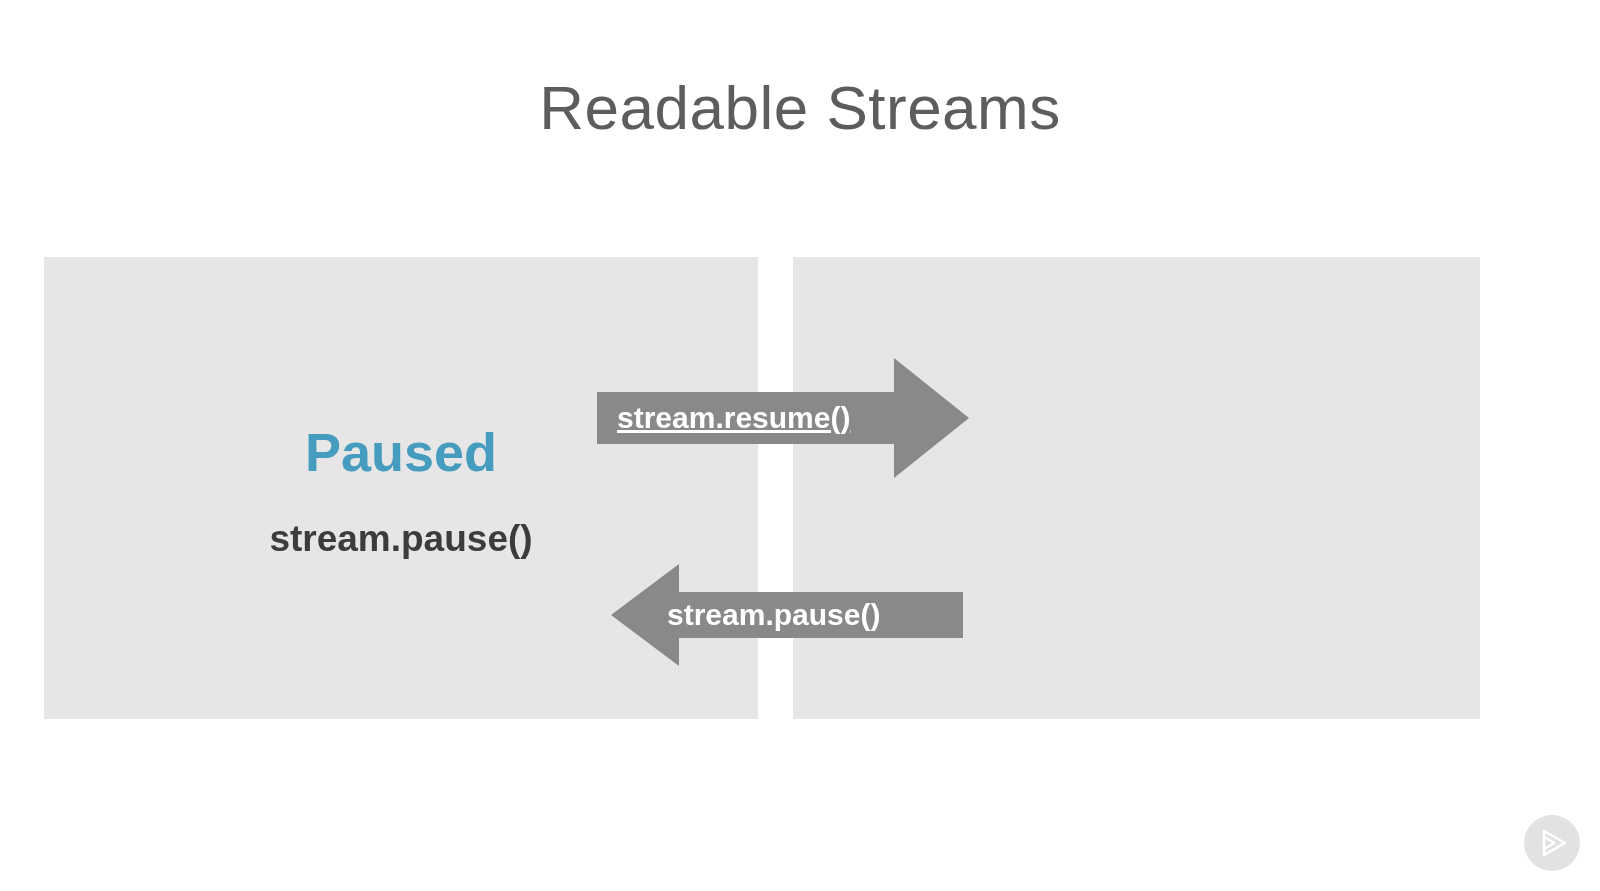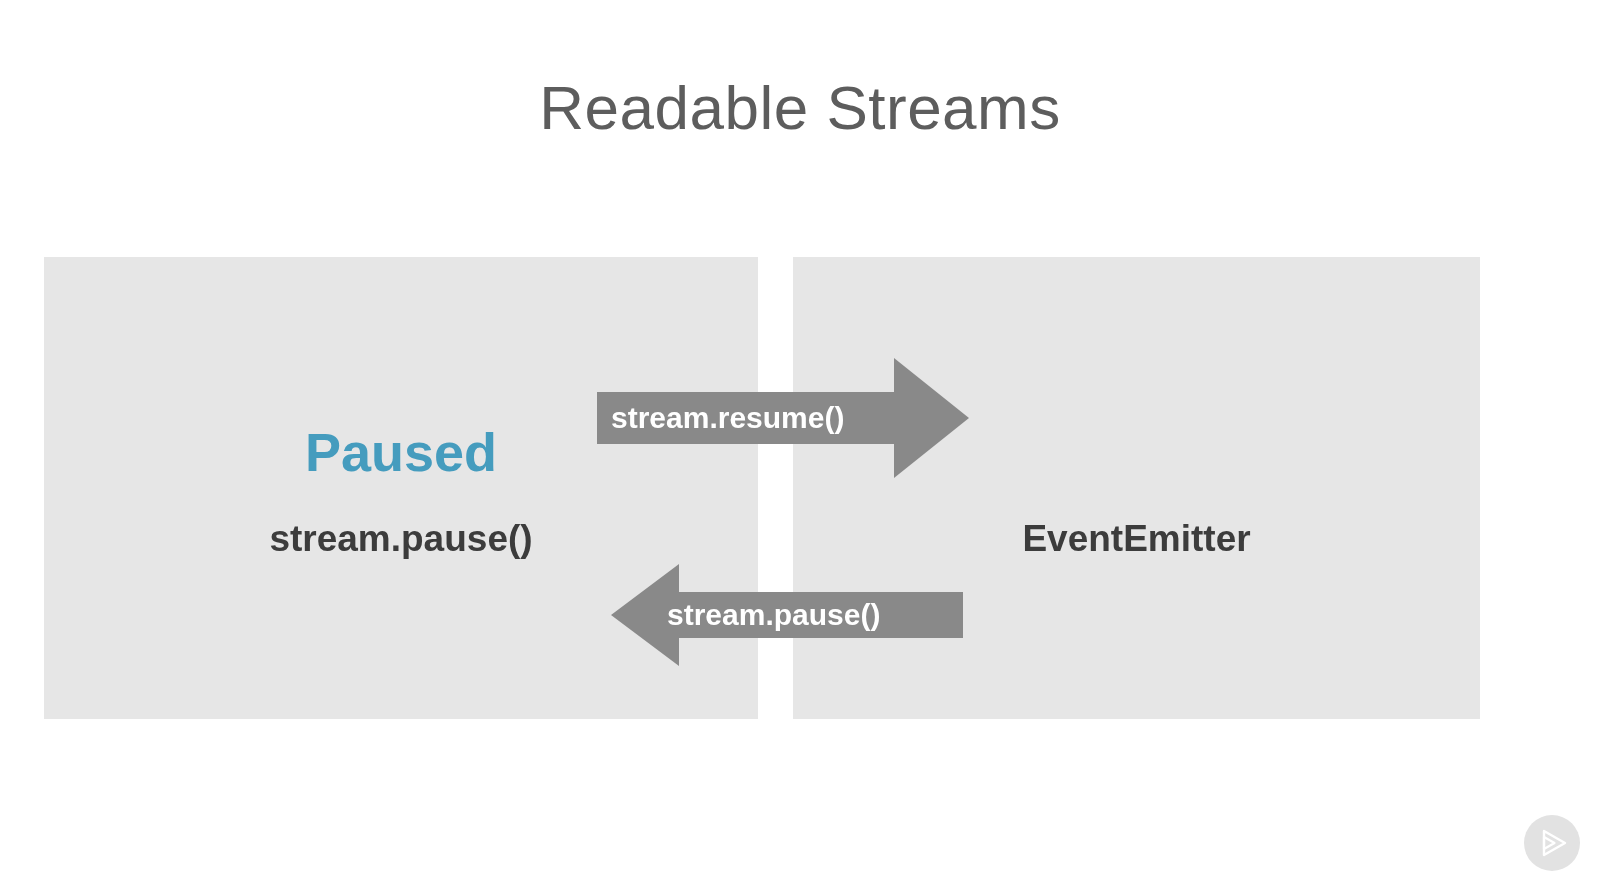--- a/index.html
+++ b/index.html
@@ -91,21 +91,21 @@
     align-items: center;
     font-size: 30px;
     font-weight: 700;
     color: #ffffff;
     line-height: 1;
     white-space: nowrap;
     pointer-events: none;
   }
 
   #arrow-resume { left: 597px; top: 356px; width: 372px; height: 124px; }
-  #arrow-resume .arrow-label { padding-left: 14px; }
+  #arrow-resume .arrow-label { padding-left: 20px; text-decoration: underline; }
 
   #arrow-pause  { left: 611px; top: 562px; width: 352px; height: 106px; }
   #arrow-pause  .arrow-label { padding-left: 56px; }
 
   
   .watermark {
     position: absolute;
     right: 20px;
     bottom: 20px;
     width: 56px;
@@ -123,21 +123,20 @@
 <div id="slide">
 
   <h1 class="slide-title">Readable Streams</h1>
 
   <div class="panel panel-left">
     <div class="panel-state">Paused</div>
     <div class="panel-api">stream.pause()</div>
   </div>
 
   <div class="panel panel-right">
-    <div class="panel-api">EventEmitter</div>
   </div>
 
   <div class="arrow" id="arrow-resume">
     <svg width="372" height="124" viewBox="0 0 372 124" aria-hidden="true">
       <path d="M0,36 L297,36 L297,2 L372,62 L297,122 L297,88 L0,88 Z" fill="#898989"></path>
     </svg>
     <div class="arrow-label">stream.resume()</div>
   </div>
 
   <div class="arrow" id="arrow-pause">

